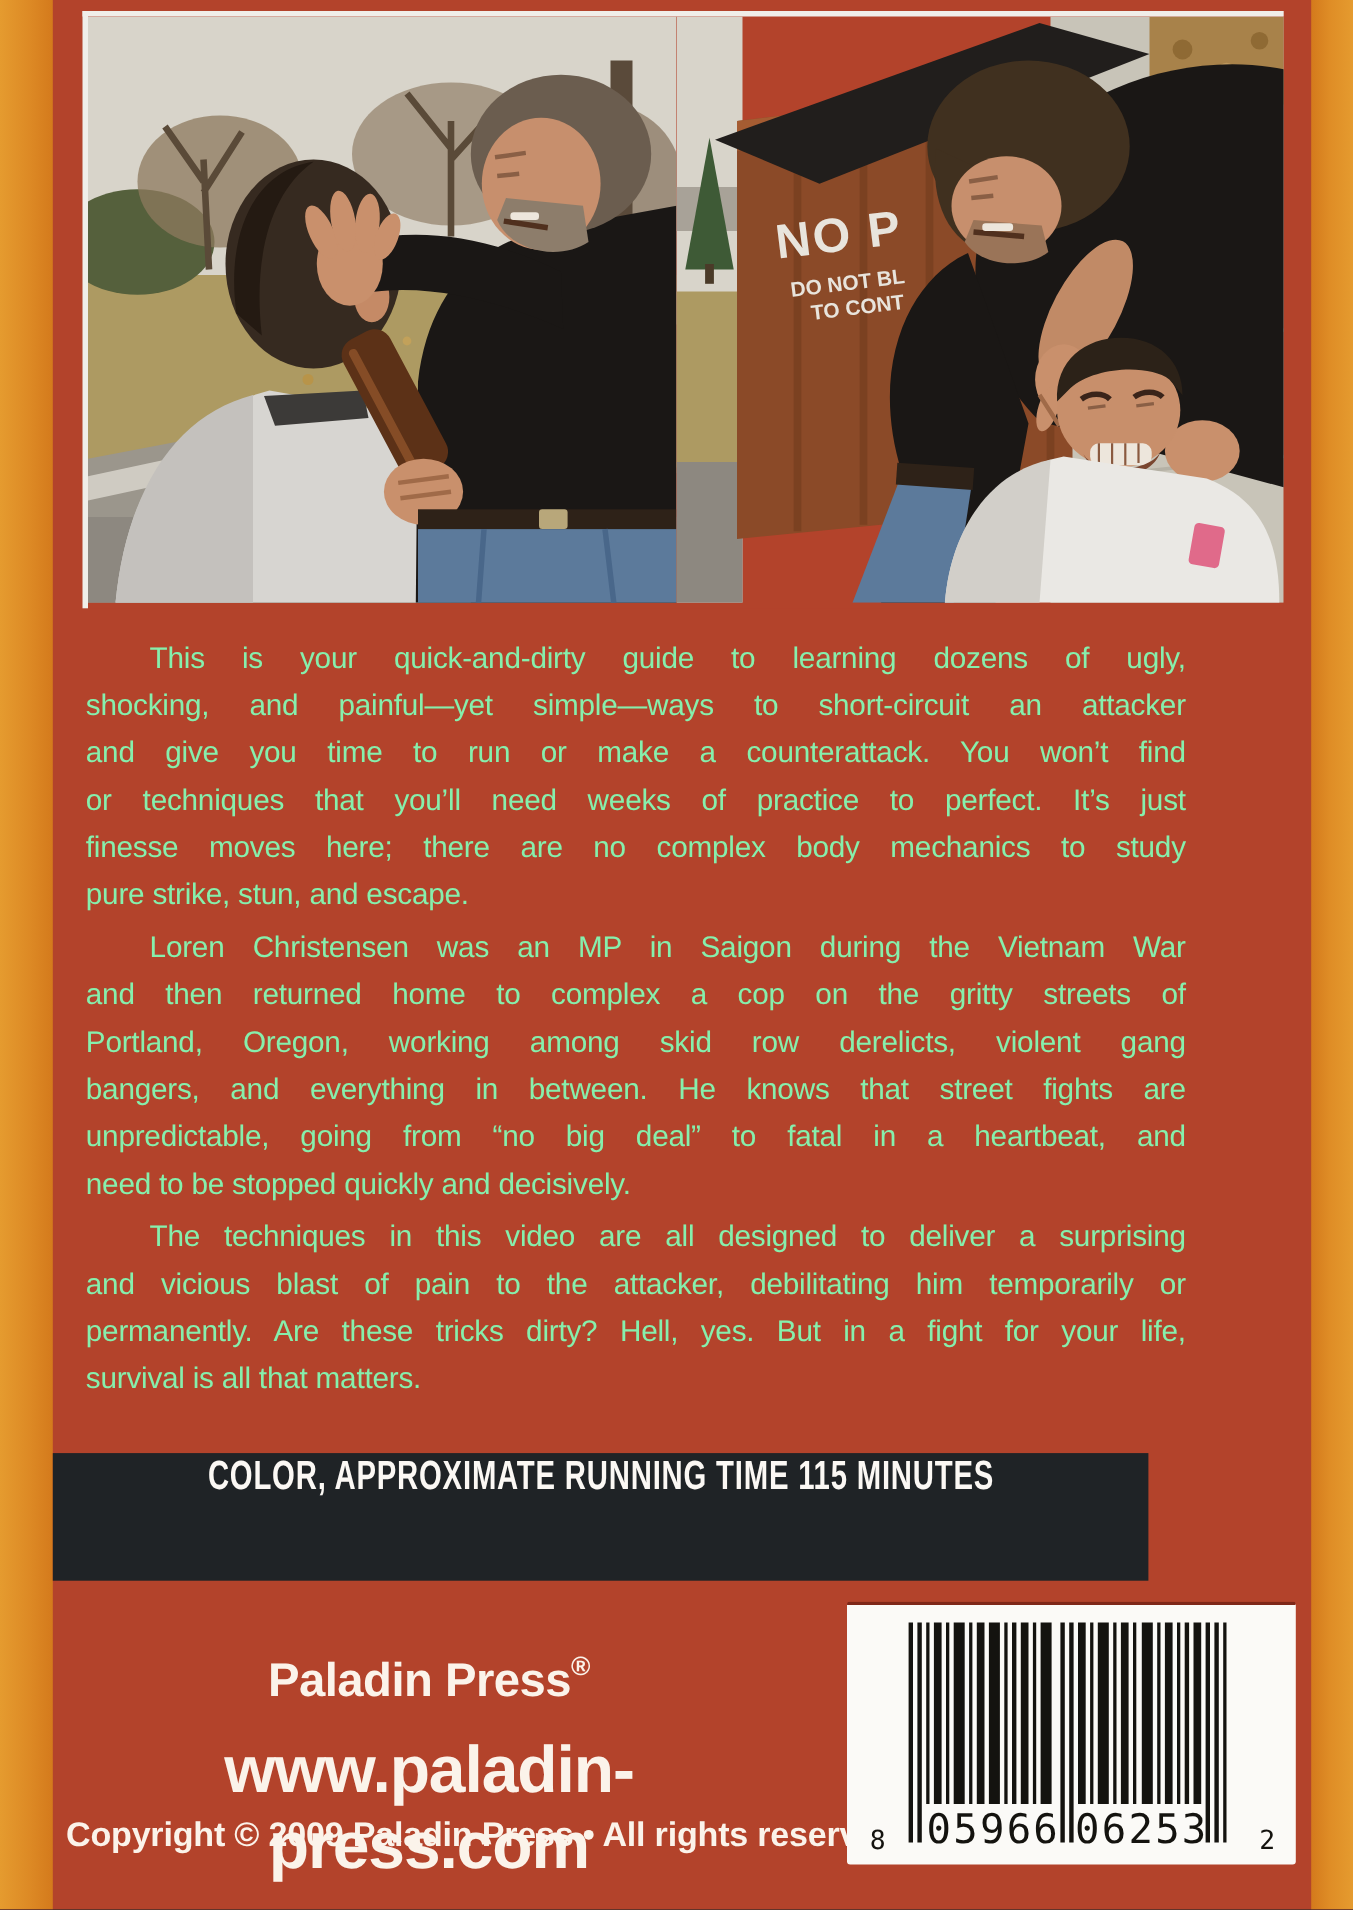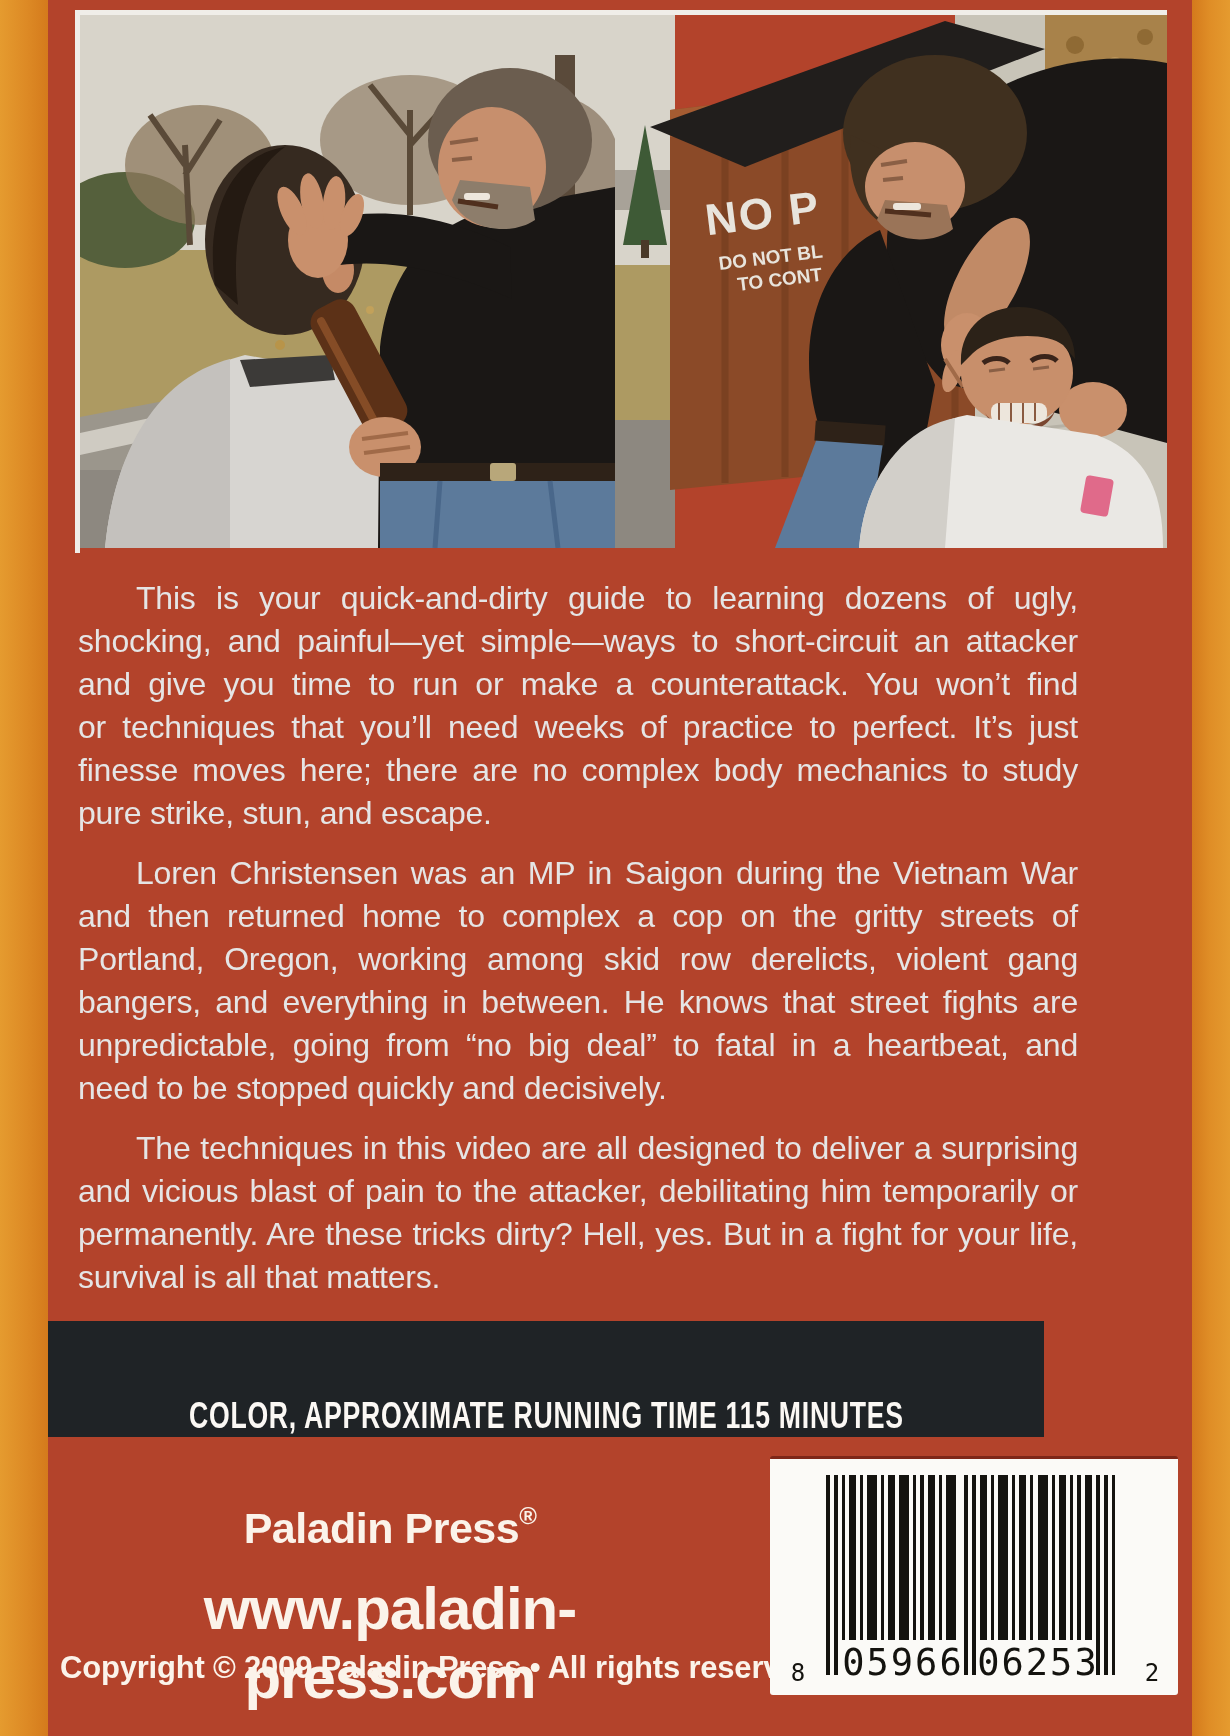--- a/index.html
+++ b/index.html
@@ -16,30 +16,30 @@
   .photos{
     position:absolute;left:75px;top:10px;width:1092px;height:543px;
     background:#B3432B;padding:5px 0 0 5px;box-sizing:border-box;
   }
   .photos .frame{position:absolute;left:0;top:0;width:5px;height:100%;background:#F0EEE9;}
   .photos .frame.top{width:100%;height:5px;}
   .photos svg{display:block;float:left;}
   
   .synopsis{
     position:absolute;left:78px;top:577px;width:1000px;
-    color:#e5e5e5;font-size:32px;line-height:43px;letter-spacing:-0.2px;
-  }
-  .para-block + .para-block{margin-top:17px;}
+    color:#86efac;font-size:27px;line-height:43px;letter-spacing:-0.2px;
+  }
+  .para-block + .para-block{margin-top:5px;}
   .synopsis .line{height:43px;text-align:justify;text-align-last:justify;white-space:normal;}
   .synopsis .line.indent{text-indent:58px;}
   .synopsis .line.para-end{text-align-last:left;}
   
   .runtime-bar{
     position:absolute;left:48px;top:1321px;width:996px;height:116px;
-    background:#1F2326;display:flex;align-items:flex-end;justify-content:center;
+    background:#1F2326;display:flex;align-items:flex-start;justify-content:center;
   }
   .runtime-text{
     color:#FBF8F4;font-weight:bold;font-size:37px;letter-spacing:1px;
     transform:scaleX(0.72);transform-origin:center;white-space:nowrap;
   }
   
   .publisher{position:absolute;left:60px;top:1492px;width:660px;color:#FBF3EA;font-weight:bold;text-align:center;}
   .publisher .pp{position:absolute;top:12px;width:100%;font-size:43px;letter-spacing:-0.5px;}
   .publisher .pp sup{font-size:24px;position:relative;top:-4px;font-weight:bold;}
   .publisher .url{position:absolute;top:82px;width:100%;font-size:60px;letter-spacing:-1px;}

